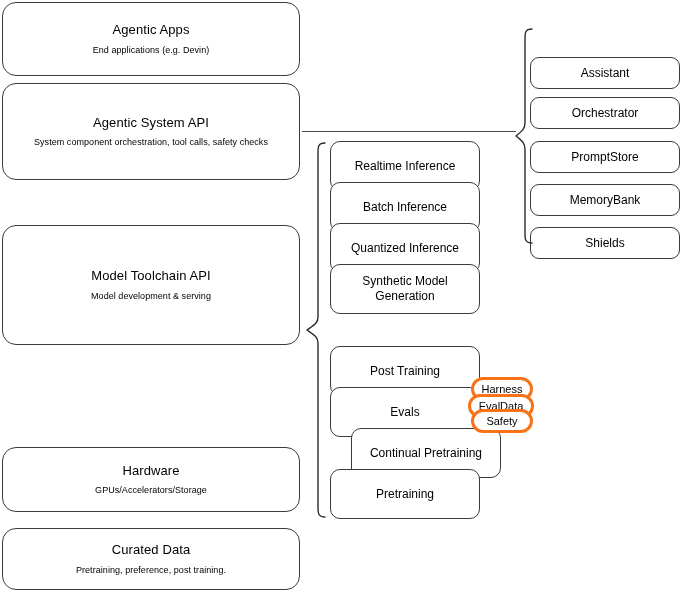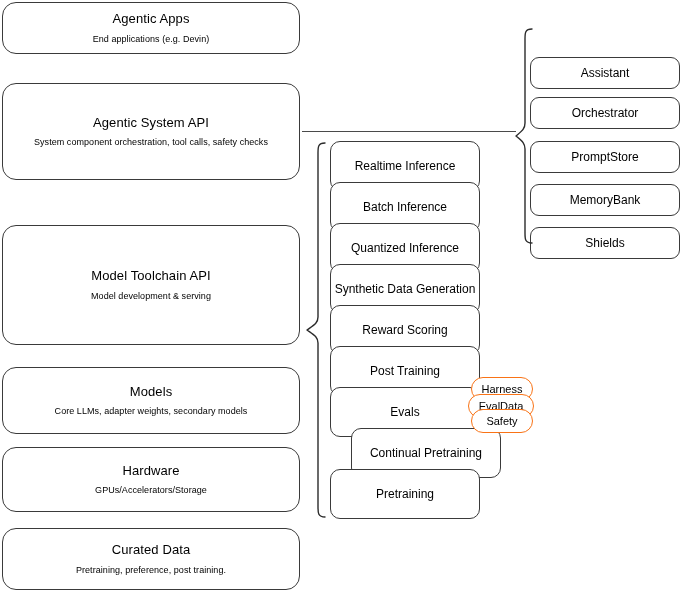--- a/index.html
+++ b/index.html
@@ -72,21 +72,21 @@
     border-radius: 9px;
     font-size: 12px;
     margin-top: 23px;
   }
 
   
   .tag {
     position: absolute;
     box-sizing: border-box;
     background: #ffffff;
-    border: 1px solid #f97316;
+    border: 3px solid #f97316;
     border-radius: 999px;
     display: flex;
     align-items: center;
     justify-content: center;
     font-size: 11px;
     height: 24px;
     z-index: 6;
   }
 
   
@@ -103,39 +103,35 @@
   }
   .brace svg { display: block; overflow: visible; }
 </style>
 </head>
 <body>
 
 <div id="canvas">
 
   <div class="connector" style="left:302px; top:131px; width:214px;"></div>
 
-  <div class="node layer" style="top:2px; height:52px;">
+  <div class="node layer" style="top:2px; height:74px;">
     <div class="title">Agentic Apps</div>
     <div class="sub">End applications (e.g. Devin)</div>
   </div>
 
   <div class="node layer" style="top:83px; height:97px;">
     <div class="title">Agentic System API</div>
     <div class="sub">System component orchestration, tool calls, safety checks</div>
   </div>
 
   <div class="node layer" style="top:225px; height:120px;">
     <div class="title">Model Toolchain API</div>
     <div class="sub">Model development &amp; serving</div>
   </div>
 
-  <div class="node layer" style="top:367px; height:67px;">
-    <div class="title">Models</div>
-    <div class="sub">Core LLMs, adapter weights, secondary models</div>
-  </div>
 
   <div class="node layer" style="top:528px; height:62px;">
     <div class="title">Curated Data</div>
     <div class="sub">Pretraining, preference, post training.</div>
   </div>
 
   <div class="node layer" style="top:447px; height:65px;">
     <div class="title">Hardware</div>
     <div class="sub">GPUs/Accelerators/Storage</div>
   </div>
@@ -149,24 +145,21 @@
   <div class="node cap" style="top:141px;">
     <span>Realtime Inference</span>
   </div>
   <div class="node cap" style="top:182px;">
     <span>Batch Inference</span>
   </div>
   <div class="node cap" style="top:223px;">
     <span>Quantized Inference</span>
   </div>
   <div class="node cap" style="top:264px;">
-    <span>Synthetic Data Generation</span>
-  </div>
-  <div class="node cap" style="top:305px;">
-    <span>Reward Scoring</span>
+    <span>Synthetic Model Generation</span>
   </div>
   <div class="node cap" style="top:346px;">
     <span>Post Training</span>
   </div>
   <div class="node cap" style="top:387px;">
     <span>Evals</span>
   </div>
   <div class="node cap" style="top:428px;margin-left:21px;">
     <span>Continual Pretraining</span>
   </div>

